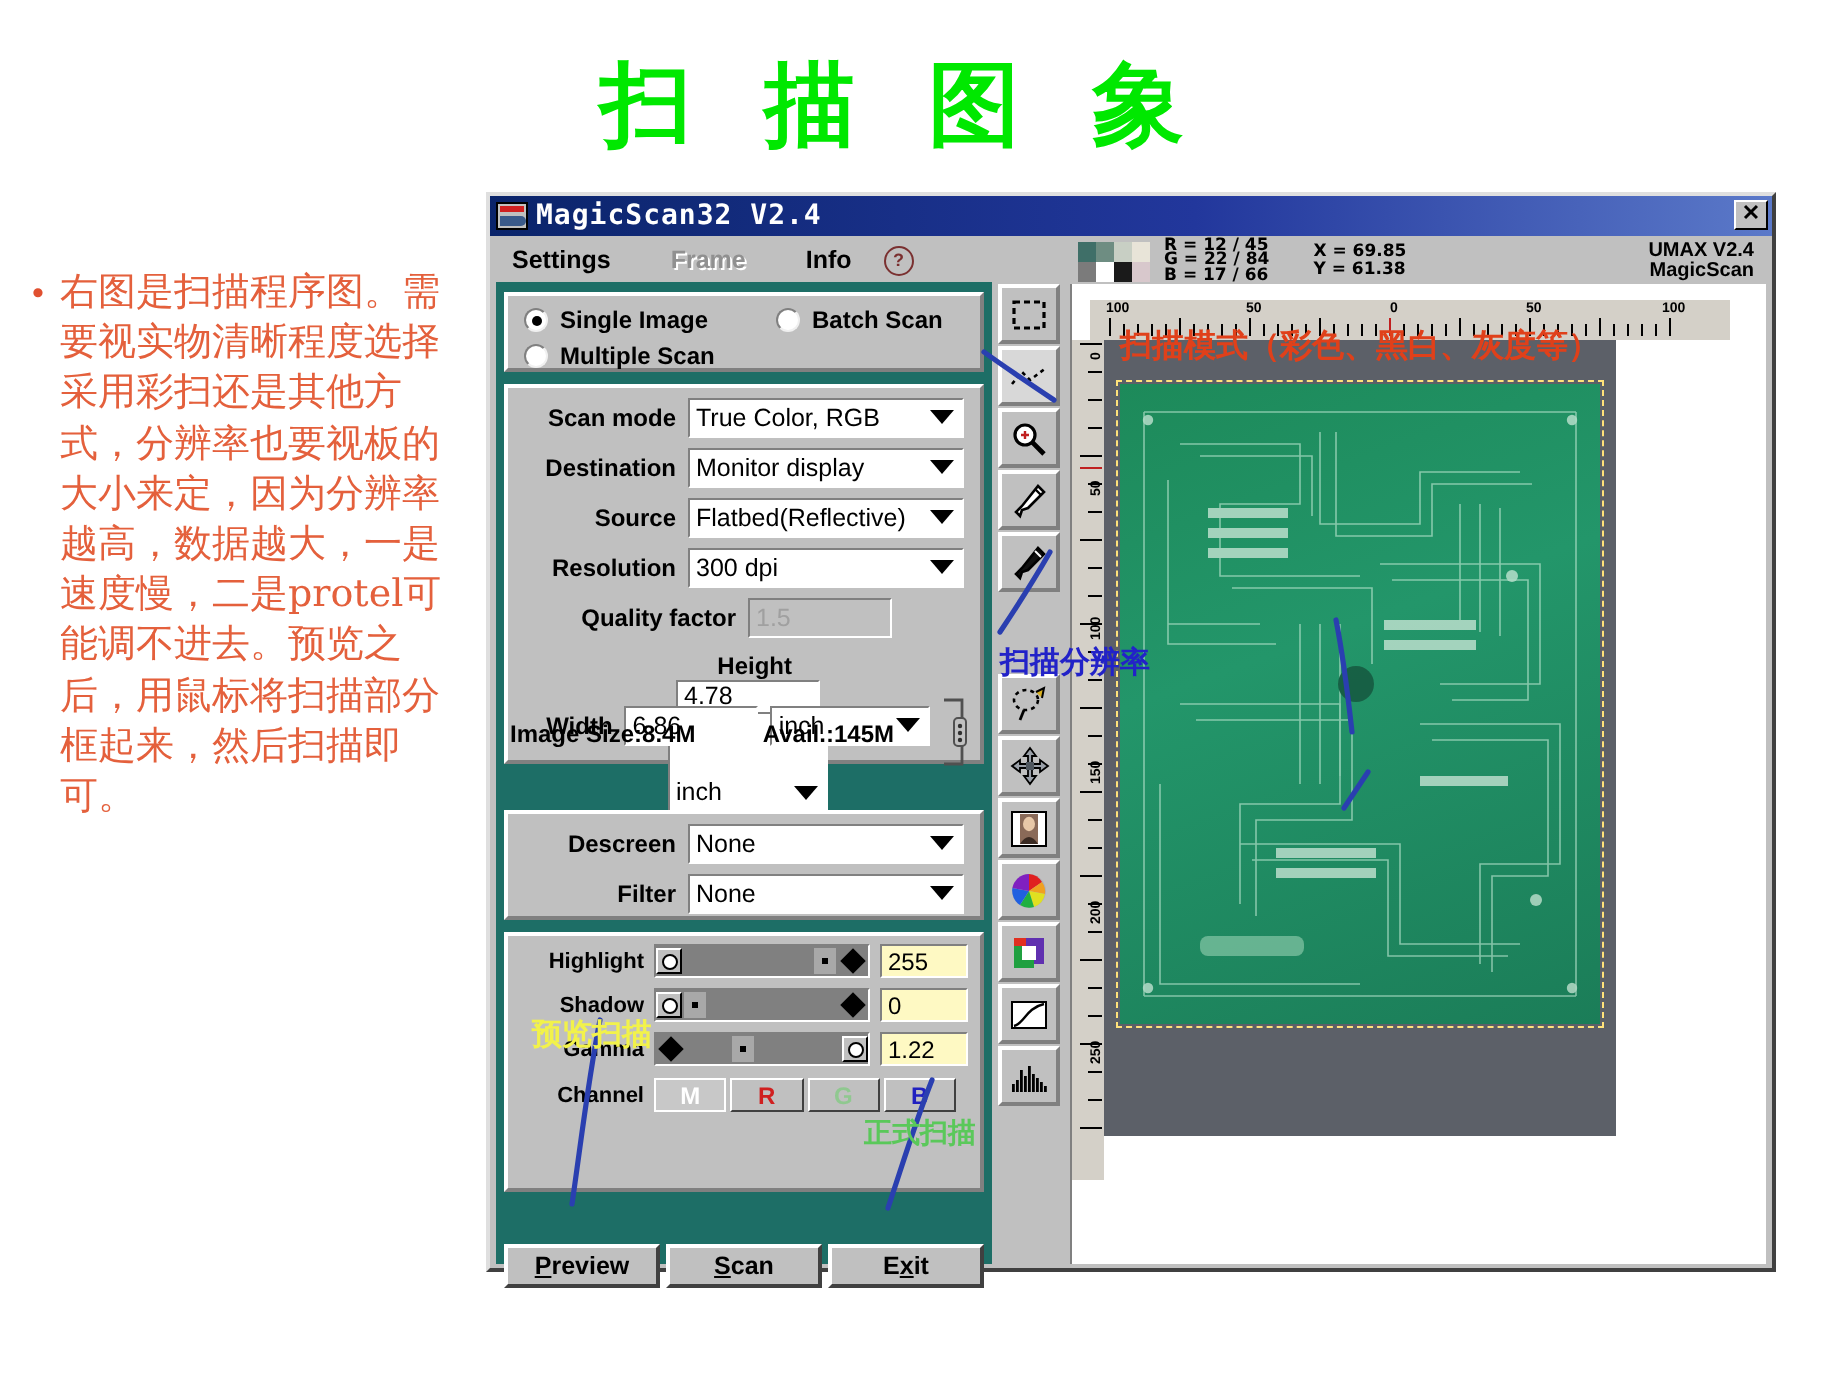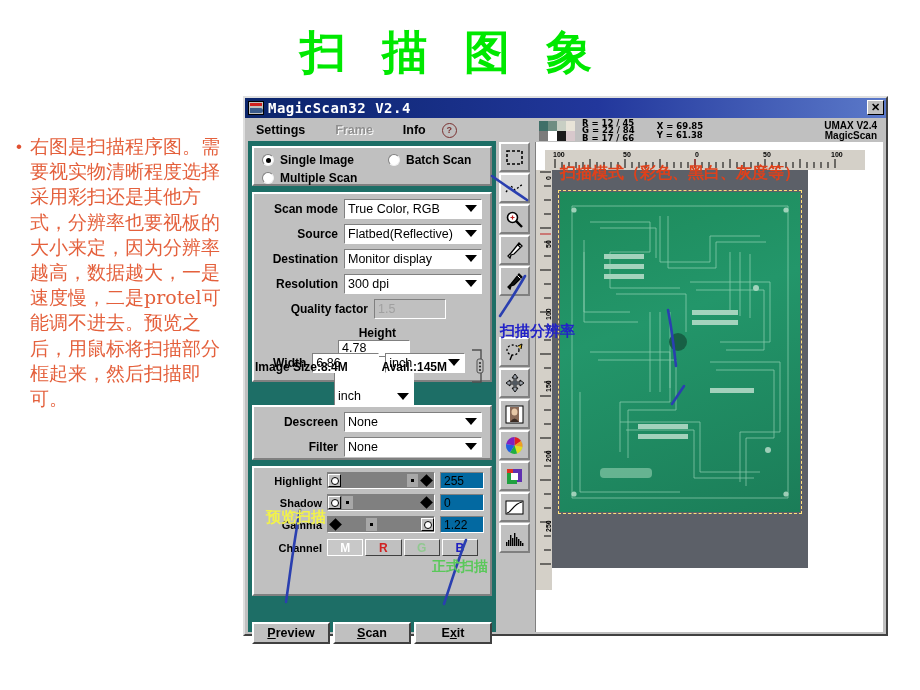--- a/index.html
+++ b/index.html
@@ -242,21 +242,21 @@
   .knob-diamond i {
     width: 9px; height: 9px; background: #000;
     transform: rotate(45deg); display: block;
   }
   .knob-tick {
     width: 11px; height: 13px; background: #a8a8a8;
     display:flex;align-items:center;justify-content:center;
   }
   .knob-tick i { width:3px;height:3px;background:#000;display:block; }
   .slider-val {
-    width: 44px; height: 17px; background: #0369a1;
+    width: 44px; height: 17px; background: #fef9c3;
     border: 1.5px solid #808080; border-right-color: #fff; border-bottom-color: #fff;
     font-size: 12px; color: #000; margin-left: 5px;
     display: flex; align-items: center; padding-left: 3px;
   }
 
   #channel-row { display: flex; align-items: center; height: 19px; margin: 4px 6px 0 6px; }
   .chan-btn {
     flex: 1; height: 17px; margin-right: 2px;
     background: #c0c0c0;
     border: 1.5px solid #ffffff; border-right-color: #404040; border-bottom-color: #404040;
@@ -446,31 +446,31 @@
 
       <div class="field-row">
         <div class="field-label" style="width:78px;">Scan mode</div>
         <div class="combo">
           <span>True Color, RGB</span>
           <span class="arrow"></span>
         </div>
       </div>
 
       <div class="field-row">
+        <div class="field-label" style="width:78px;">Destination</div>
+        <div class="combo">
+          <span>Monitor display</span>
+          <span class="arrow"></span>
+        </div>
+      </div>
+
+      <div class="field-row">
         <div class="field-label" style="width:78px;">Source</div>
         <div class="combo">
           <span>Flatbed(Reflective)</span>
-          <span class="arrow"></span>
-        </div>
-      </div>
-
-      <div class="field-row">
-        <div class="field-label" style="width:78px;">Destination</div>
-        <div class="combo">
-          <span>Monitor display</span>
           <span class="arrow"></span>
         </div>
       </div>
 
       <div class="field-row">
         <div class="field-label" style="width:78px;">Resolution</div>
         <div class="combo">
           <span>300 dpi</span>
           <span class="arrow"></span>
         </div>

